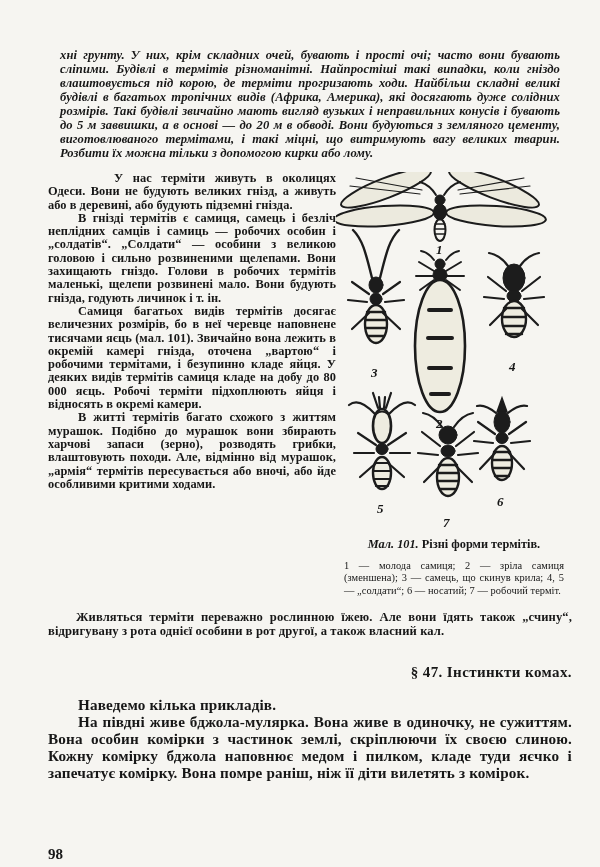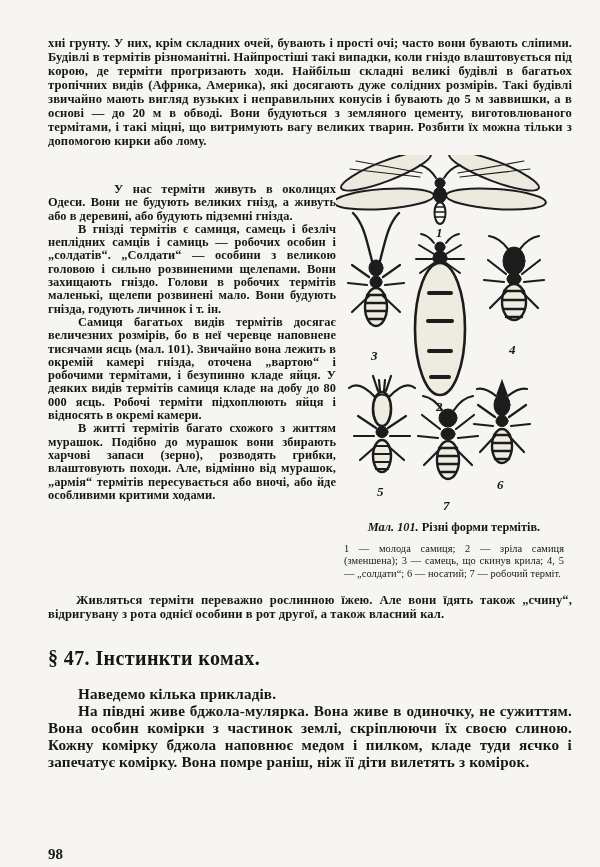--- a/index.html
+++ b/index.html
@@ -7,28 +7,29 @@
     width:600px;height:867px;
     background:#f6f5f1;
     font-family:"Liberation Serif", serif;
     color:#171717;
     overflow:hidden;
   }
   .page{position:relative;width:600px;height:867px;}
   .content{position:absolute;left:48px;top:36px;width:524px;}
 
   .top-par{
-    margin:0;
+    margin:12px;
     font-size:12.6px;line-height:14px;font-weight:700;
     text-align:justify;
     letter-spacing:.1px;
+    font-style:italic;
   }
 
   .columns{display:flex;margin-top:7px;}
-  .left-col{width:288px;flex:0 0 288px;margin-top:28px;}
+  .left-col{width:288px;flex:0 0 288px;}
   .left-col p{
     margin:0;
     font-size:12.4px;line-height:13.3px;font-weight:700;
     text-align:justify;text-indent:30px;
     letter-spacing:.05px;
   }
   .left-col p.indent-lg{text-indent:66px;}
 
   .figure{width:236px;flex:0 0 236px;padding-left:0;}
   .illustration{position:relative;width:236px;height:360px;}
@@ -47,21 +48,21 @@
   }
 
   .full-par{
     margin:5px 0 0;
     font-size:12.6px;line-height:14.6px;font-weight:700;
     text-align:justify;text-indent:28px;letter-spacing:.1px;
   }
 
   .section-heading{
     margin:25px 0 16px;
-    font-size:20px;font-weight:700;text-align:left;
+    font-size:15px;font-weight:700;text-align:right;
     letter-spacing:.4px;
   }
   .sec-par{
     margin:0;
     font-size:15.2px;line-height:16.9px;font-weight:700;
     text-align:justify;text-indent:30px;letter-spacing:.15px;
   }
 
   .page-number{
     position:absolute;left:48px;bottom:4px;

